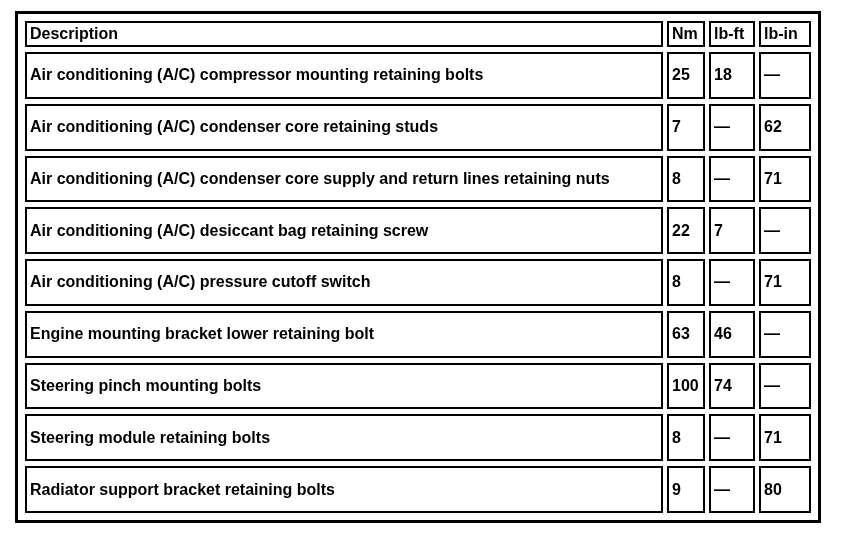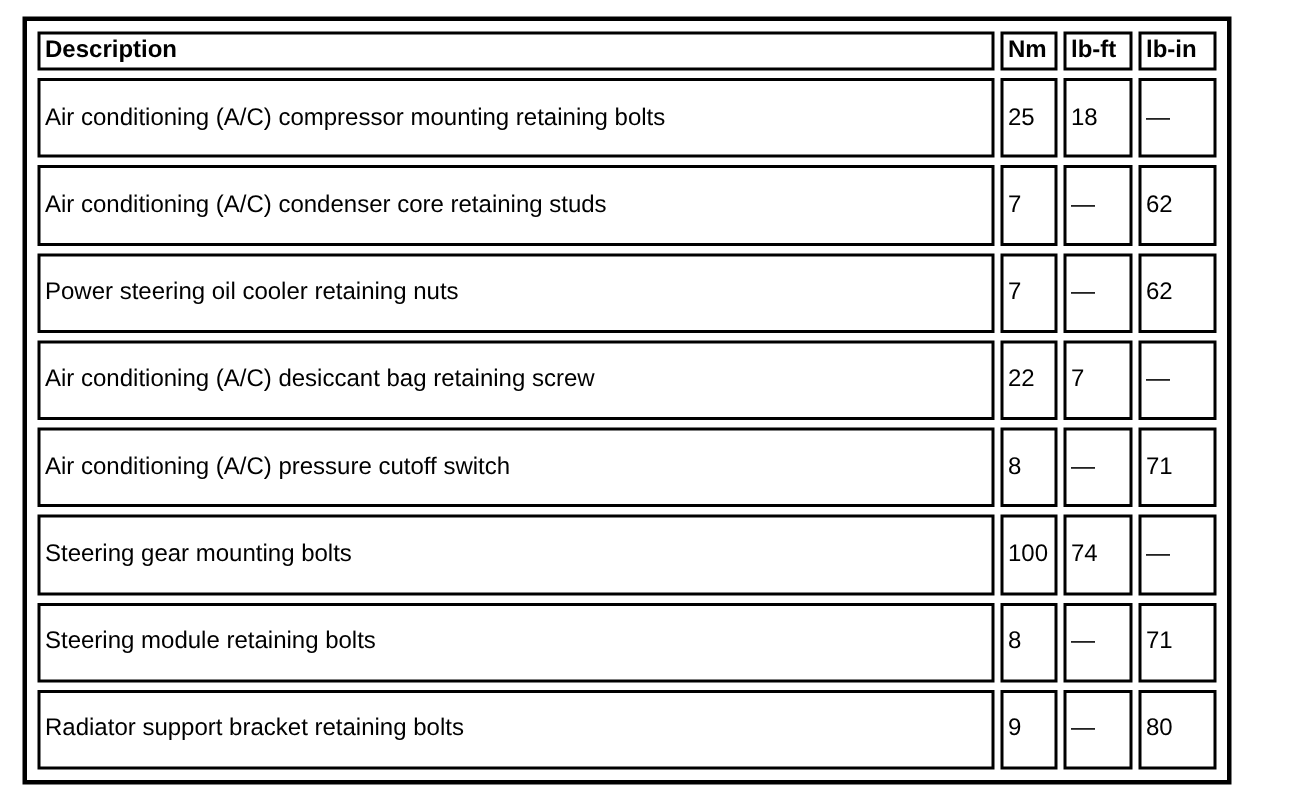--- a/index.html
+++ b/index.html
@@ -42,20 +42,21 @@
     border: 2px solid #000000;
     background: #ffffff;
     padding: 0 3px;
     height: 24px;
     font-size: 16px;
     line-height: 22px;
     text-align: left;
     vertical-align: middle;
     white-space: nowrap;
     overflow: hidden;
+    font-weight: bold;
   }
   .spec-table th {
     font-weight: bold;
   }
   col.c-desc  { width: auto; }
   col.c-nm    { width: 38px; }
   col.c-lbft  { width: 46px; }
   col.c-lbin  { width: 52px; }
 </style>
 </head>
@@ -85,39 +86,45 @@
             <td>18</td>
             <td>—</td>
           </tr>
           <tr>
             <td>Air conditioning (A/C) condenser core retaining studs</td>
             <td>7</td>
             <td>—</td>
             <td>62</td>
           </tr>
           <tr>
-            <td>Power steering oil cooler retaining nuts</td>
-            <td>7</td>
+            <td>Air conditioning (A/C) condenser core supply and return lines retaining nuts</td>
+            <td>8</td>
             <td>—</td>
-            <td>62</td>
+            <td>71</td>
           </tr>
           <tr>
             <td>Air conditioning (A/C) desiccant bag retaining screw</td>
             <td>22</td>
             <td>7</td>
             <td>—</td>
           </tr>
           <tr>
             <td>Air conditioning (A/C) pressure cutoff switch</td>
             <td>8</td>
             <td>—</td>
             <td>71</td>
           </tr>
           <tr>
-            <td>Steering gear mounting bolts</td>
+            <td>Engine mounting bracket lower retaining bolt</td>
+            <td>63</td>
+            <td>46</td>
+            <td>—</td>
+          </tr>
+          <tr>
+            <td>Steering pinch mounting bolts</td>
             <td>100</td>
             <td>74</td>
             <td>—</td>
           </tr>
           <tr>
             <td>Steering module retaining bolts</td>
             <td>8</td>
             <td>—</td>
             <td>71</td>
           </tr>

